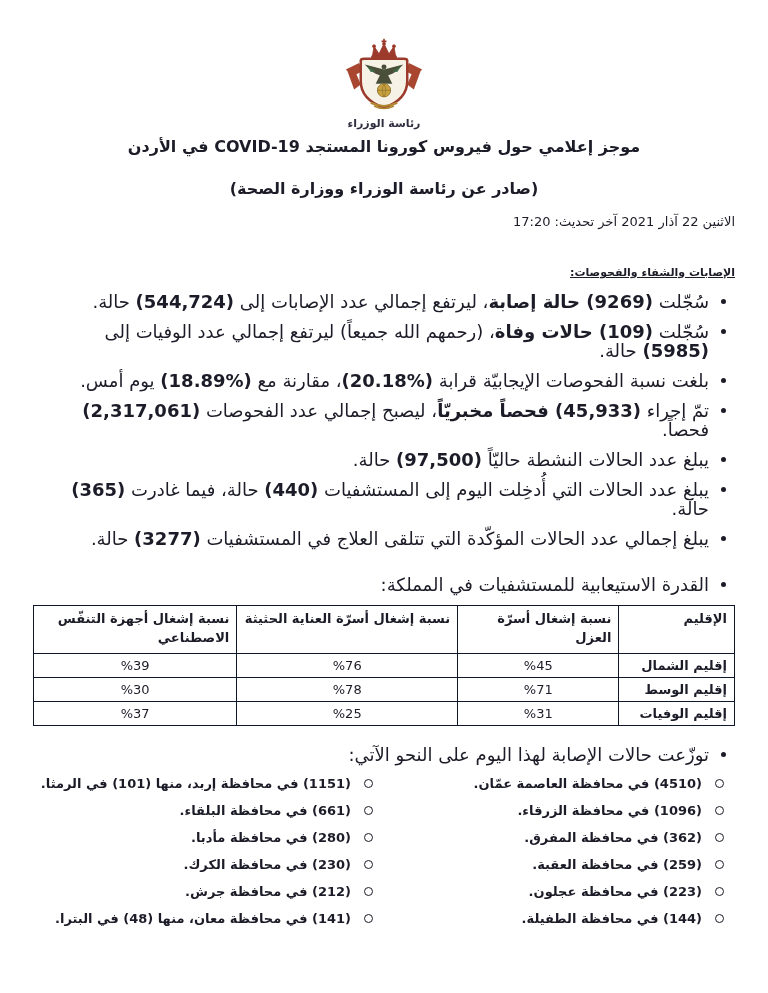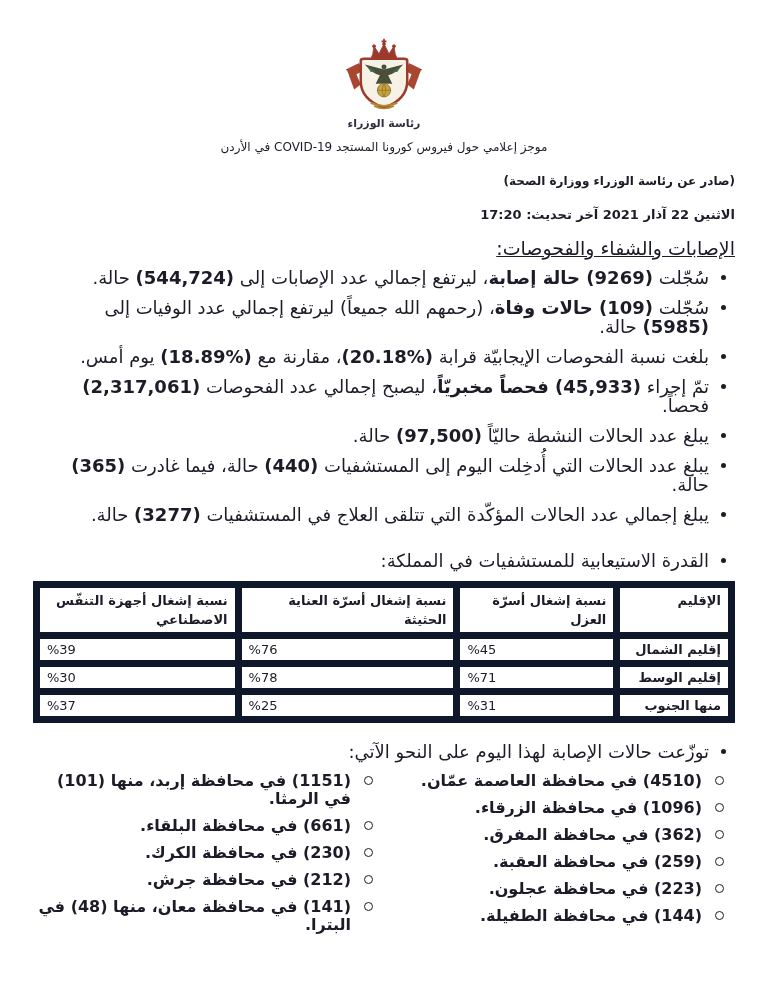--- a/index.html
+++ b/index.html
@@ -16,35 +16,35 @@
     padding:38px 33px 0 33px;
   }
   
   .logo-wrap{text-align:center;}
   .logo-wrap svg{display:block;margin:0 auto;}
   .logo-caption{
     font-size:11px;font-weight:bold;color:#2e2e40;
     margin-top:1px;letter-spacing:1px;
   }
   .doc-title{
-    text-align:center;font-size:12px;font-weight:normal;
+    text-align:center;font-size:16px;font-weight:bold;
     margin-top:7px;line-height:20px;
   }
   .doc-subtitle{
-    text-align:right;font-size:12px;font-weight:bold;
-    margin-top:16px;line-height:17px;
+    text-align:center;font-size:16px;font-weight:bold;
+    margin-top:23px;line-height:17px;
   }
   .date-line{
-    font-size:13px;font-weight:bold;
+    font-size:13px;font-weight:normal;
     margin-top:16px;line-height:18px;
   }
   .section-heading{
-    text-align:right;font-size:19px;font-weight:normal;
+    text-align:right;font-size:11px;font-weight:bold;
     text-decoration:underline;
-    margin-top:15px;line-height:19px;
+    margin-top:32px;line-height:19px;
   }
   
   ul.bullets{list-style:none;margin:10px 0 0 0;padding:0;}
   li.bullet{
     position:relative;
     padding-right:26px;
     margin-bottom:11px;
     font-size:18px;line-height:19px;
     text-align:right;
   }
@@ -58,39 +58,39 @@
   .b{font-weight:bold;}
   
   table.capacity-table{
     width:100%;
     border-collapse:collapse;
     margin-top:11px;
     table-layout:fixed;
   }
   table.capacity-table th,
   table.capacity-table td{
-    border:7px solid #0f172a;
+    border:1px solid #0f172a;
     font-size:13px;
     padding:3px 7px;
     box-sizing:border-box;
   }
   table.capacity-table th{
     font-weight:bold;text-align:right;vertical-align:top;
     height:48px;line-height:19px;
   }
   td.region-cell{font-weight:bold;text-align:right;height:24px;}
-  td.percent-cell{text-align:left;font-weight:normal;direction:ltr;}
+  td.percent-cell{text-align:center;font-weight:normal;direction:ltr;}
   
   .dist-columns{display:flex;margin-top:9px;}
   .dist-col{width:50%;box-sizing:border-box;}
   .dist-item{
     position:relative;
     padding-right:33px;
     margin-bottom:9px;
-    font-size:16px;font-weight:bold;line-height:18px;
+    font-size:13px;font-weight:bold;line-height:18px;
     text-align:right;
   }
   .dist-item .circle{
     position:absolute;right:11px;top:4px;
     width:7px;height:7px;border-radius:50%;
     border:1.4px solid #1c1c28;background:#ffffff;
     box-sizing:border-box;width:9px;height:9px;
   }
 </style>
 </head>
@@ -184,21 +184,21 @@
           <td class="percent-cell">%76</td>
           <td class="percent-cell">%39</td>
         </tr>
         <tr>
           <td class="region-cell">إقليم الوسط</td>
           <td class="percent-cell">%71</td>
           <td class="percent-cell">%78</td>
           <td class="percent-cell">%30</td>
         </tr>
         <tr>
-          <td class="region-cell">منها الجنوب</td>
+          <td class="region-cell">إقليم الوفيات</td>
           <td class="percent-cell">%31</td>
           <td class="percent-cell">%25</td>
           <td class="percent-cell">%37</td>
         </tr>
       </tbody>
   </table>
 
   <ul class="bullets" style="margin-top:0;">
     <li class="bullet dist-intro">
       <span class="dot"></span><span>توزّعت حالات الإصابة لهذا اليوم على النحو الآتي:</span>
@@ -210,19 +210,20 @@
         <div class="dist-item"><span class="circle"></span><span>(4510) في محافظة العاصمة عمّان.</span></div>
         <div class="dist-item"><span class="circle"></span><span>(1096) في محافظة الزرقاء.</span></div>
         <div class="dist-item"><span class="circle"></span><span>(362) في محافظة المفرق.</span></div>
         <div class="dist-item"><span class="circle"></span><span>(259) في محافظة العقبة.</span></div>
         <div class="dist-item"><span class="circle"></span><span>(223) في محافظة عجلون.</span></div>
         <div class="dist-item"><span class="circle"></span><span>(144) في محافظة الطفيلة.</span></div>
       </div>
     <div class="dist-col">
         <div class="dist-item"><span class="circle"></span><span>(1151) في محافظة إربد، منها (101) في الرمثا.</span></div>
         <div class="dist-item"><span class="circle"></span><span>(661) في محافظة البلقاء.</span></div>
+        <div class="dist-item"><span class="circle"></span><span>(280) في محافظة مأدبا.</span></div>
         <div class="dist-item"><span class="circle"></span><span>(230) في محافظة الكرك.</span></div>
         <div class="dist-item"><span class="circle"></span><span>(212) في محافظة جرش.</span></div>
         <div class="dist-item"><span class="circle"></span><span>(141) في محافظة معان، منها (48) في البترا.</span></div>
       </div>
   </div>
 
 </div>
 
 </body></html>

